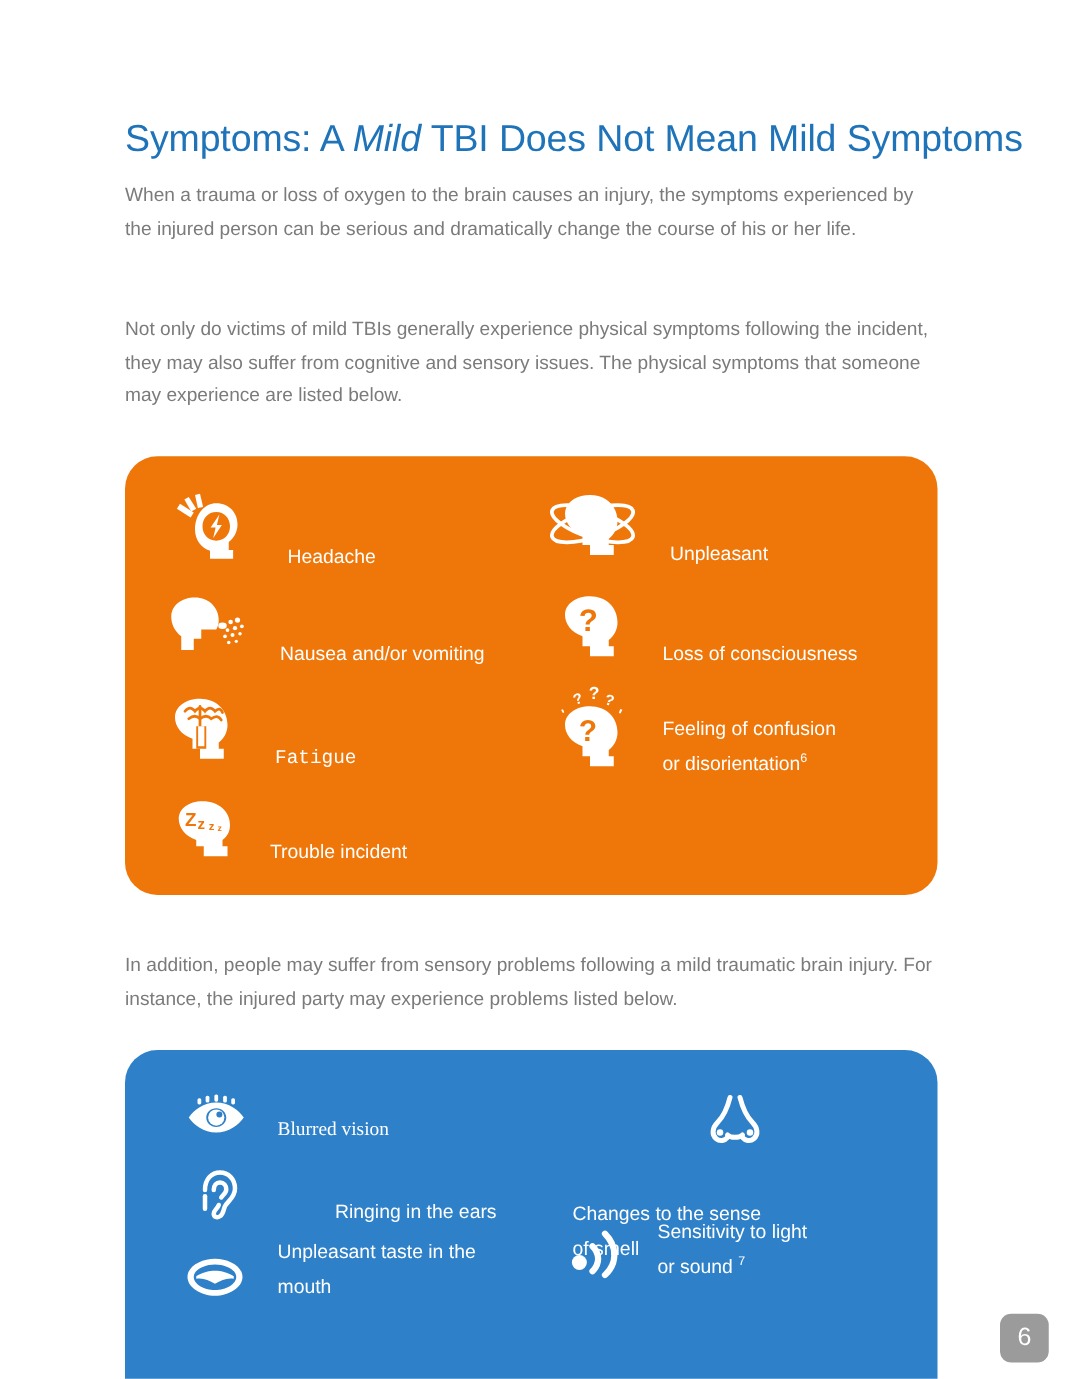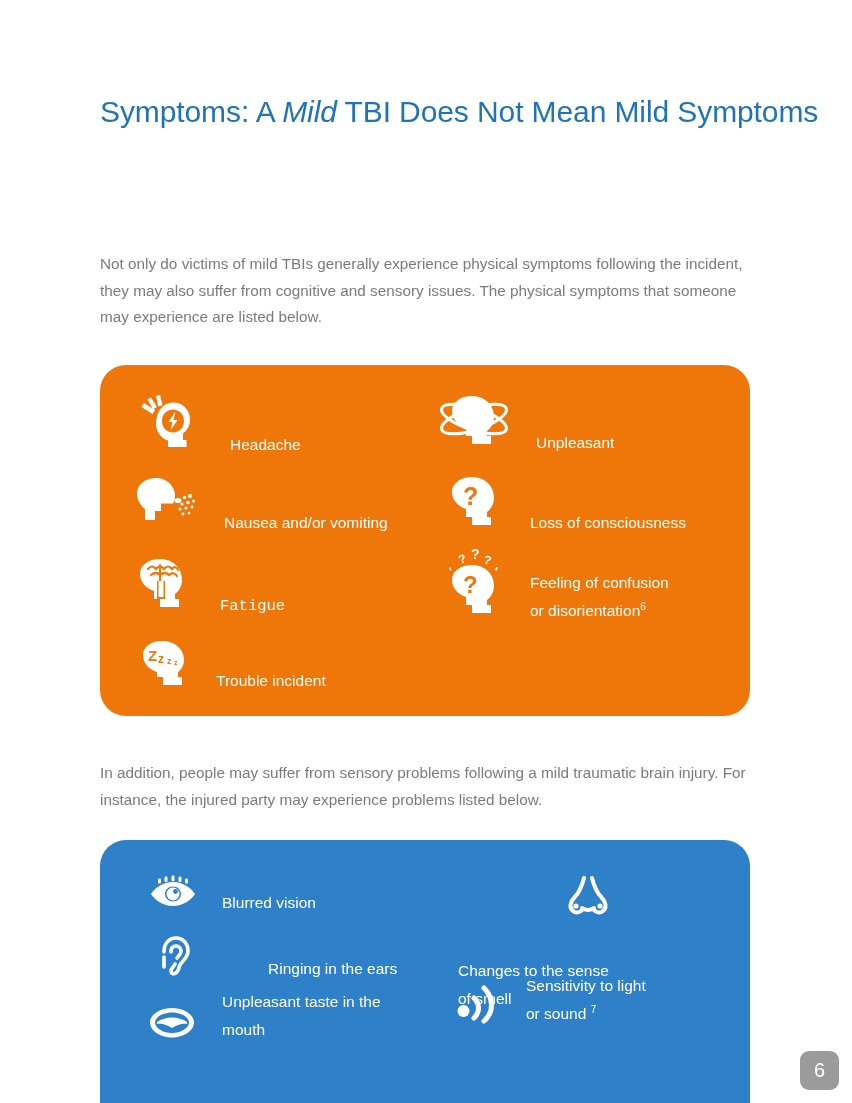--- a/index.html
+++ b/index.html
@@ -48,21 +48,21 @@
   
   #it-headache   { left:36px;  top:28px;  }
   #it-nausea     { left:36px;  top:110px; }
   #it-fatigue    { left:38px;  top:192px;font-family:Liberation Mono, monospace; }
   #it-sleep      { left:42px;  top:274px; }
   #it-dizziness  { left:338px; top:28px;  }
   #it-loc        { left:352px; top:110px; }
   #it-confusion  { left:348px; top:182px; }
 
   
-  #it-vision     { left:50px;  top:35px;  }
+  #it-vision     { left:50px;  top:35px;font-family:Liberation Serif, serif;  }
   #it-ringing    { left:58px;  top:95px;gap:22px;  }
   #it-taste      { left:48px;  top:150px; }
   #it-smell      { left:358px; top:35px;flex-direction:column;  }
   #it-sensitivity{ left:356px; top:128px; }
 
   .gap-sm  { width:20px; flex:0 0 20px; }
   .gap-md  { width:26px; flex:0 0 26px; }
   .gap-lg  { width:32px; flex:0 0 32px; }
 
   
@@ -74,20 +74,21 @@
     font-size:20px; font-weight:400;
   }
 </style>
 </head>
 <body>
 
 <div class="page">
 
   <h1 class="doc-heading"><span>Symptoms: A </span><span class="em">Mild</span><span> TBI Does Not Mean Mild Symptoms</span></h1>
 
+  <p class="para" id="para-1">When a trauma or loss of oxygen to the brain causes an injury, the symptoms experienced by the injured person can be serious and dramatically change the course of his or her life.</p>
   <p class="para" id="para-2">Not only do victims of mild TBIs generally experience physical symptoms following the incident, they may also suffer from cognitive and sensory issues. The physical symptoms that someone may experience are listed below.</p>
 
   <section class="panel" id="panel-orange">
 
     <div class="item" id="it-headache">
       <span class="icon">
         <svg width="62" height="62" viewBox="0 0 62 62" fill="none">
           <g fill="#ffffff">
             <path d="M8 10 L19 17 L16.5 21 L5.5 14 Z"></path>
             <path d="M15 4.5 L21 14 L17 16.2 L11.5 6.6 Z"></path>

